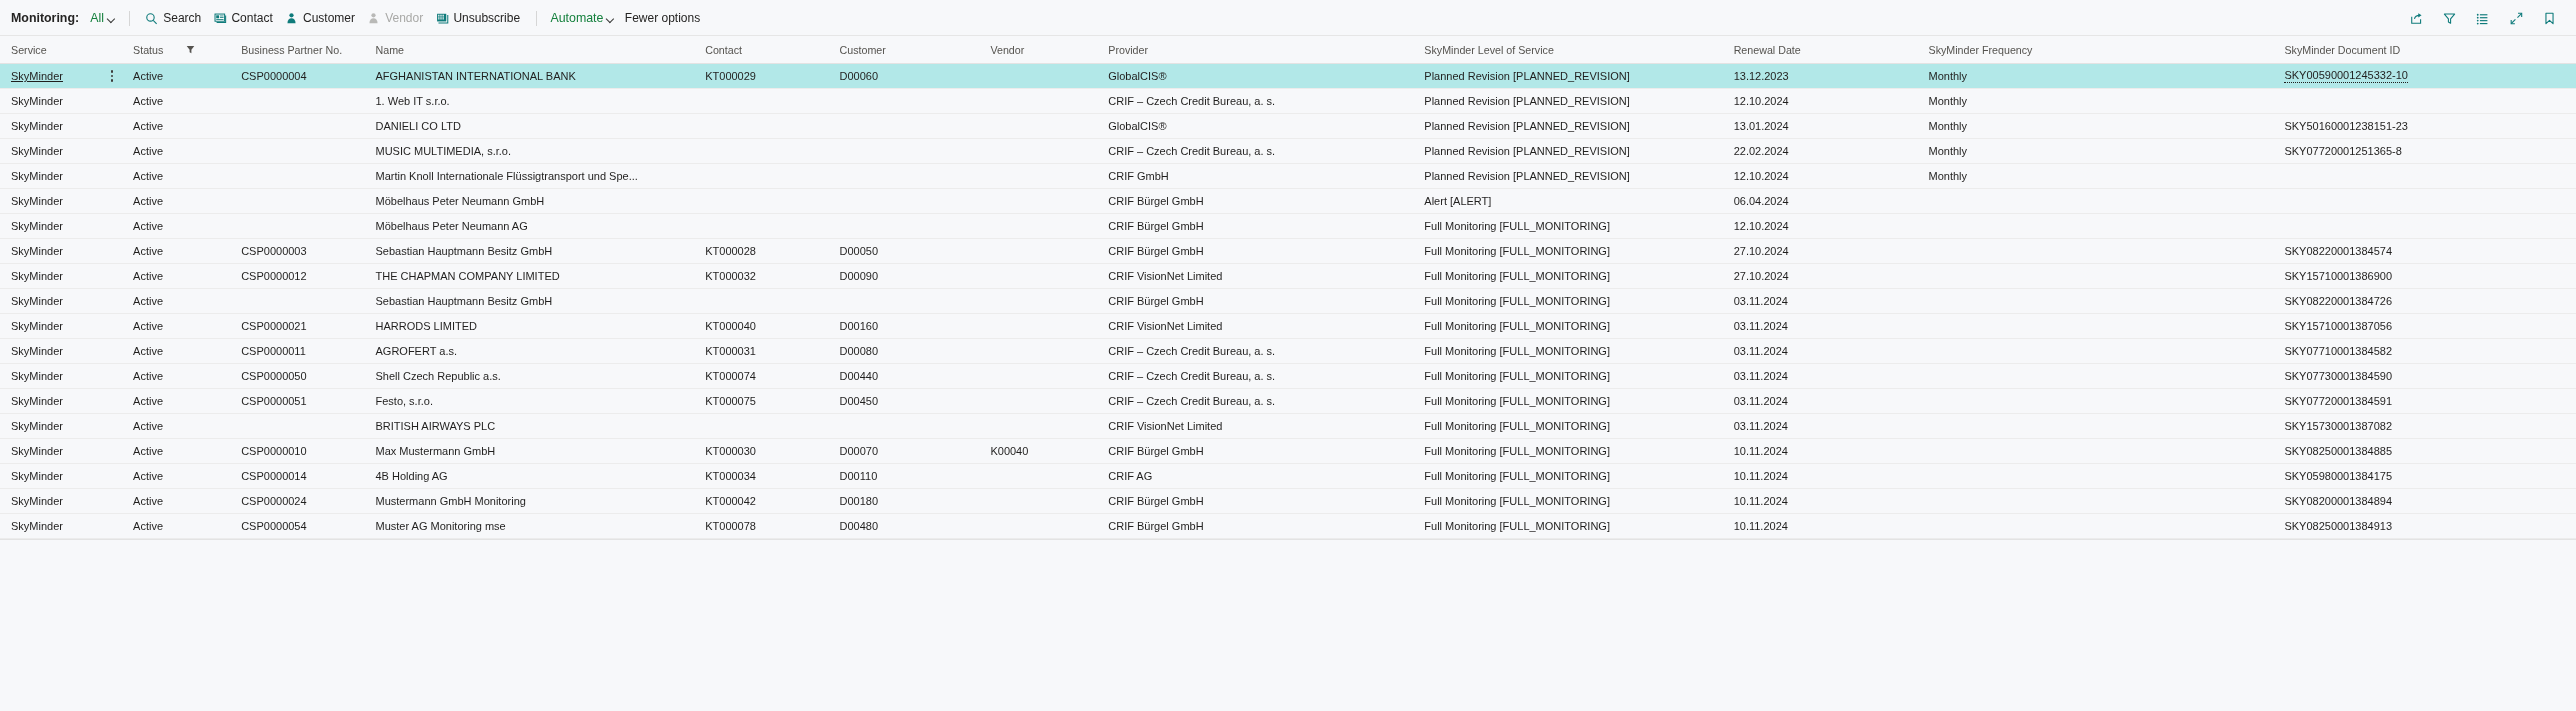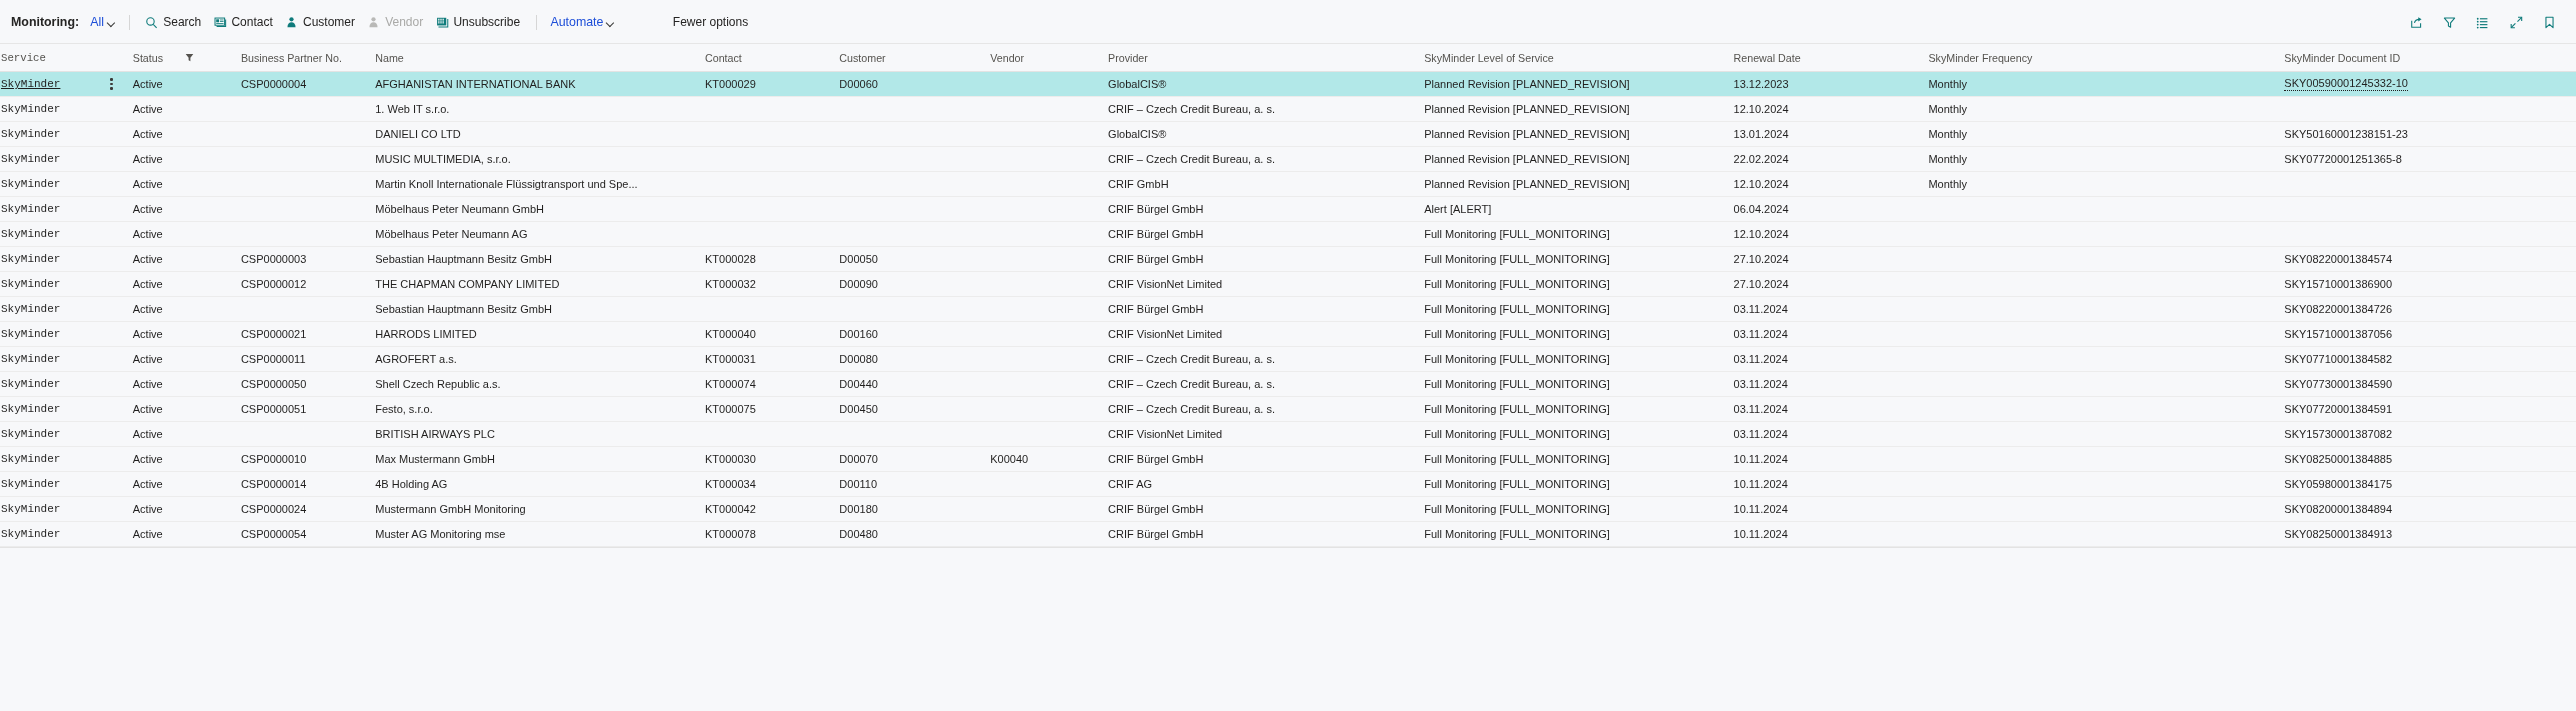--- a/index.html
+++ b/index.html
@@ -5,49 +5,49 @@
   html,body{margin:0;padding:0;}
   body{
     width:2576px;height:712px;
     background:#f7f8fa;
     font-family:"Liberation Sans","DejaVu Sans",sans-serif;
     color:#252423;
     overflow:hidden;
   }
   
   .toolbar{
-    height:44px;
+    height:36px;
     display:flex;align-items:center;
     padding:0 12.4px 0 11px;
     background:#f7f8fa;
     box-sizing:border-box;
     position:relative;
   }
   .toolbar::after{
     content:"";position:absolute;left:0;right:0;bottom:0;height:0.7px;background:#e6e6e6;
   }
   .tb-label{font-size:12.4px;font-weight:700;color:#252423;margin-right:7px;white-space:nowrap;}
   .tb-dd{
-    display:flex;align-items:center;gap:3.5px;font-size:12.4px;color:#1d4ed8;
+    display:flex;align-items:center;gap:3.5px;font-size:12.4px;color:#15803d;
     padding:2.1px 4.1px;border-radius:1.4px;cursor:pointer;white-space:nowrap;
   }
   .chev{display:inline-block;width:7.6px;height:7.6px;position:relative;}
   .chev::before{
     content:"";position:absolute;left:0;top:1.4px;width:4.8px;height:4.8px;
     border-right:1.1px solid #3a3a38;border-bottom:1.1px solid #3a3a38;
     transform:rotate(45deg);
   }
   .tb-sep{width:0.7px;height:15px;background:#d6d6d6;margin:0 9.7px;flex:none;}
   .tb-btn{
     display:flex;align-items:center;gap:4.8px;
     font-size:12px;color:#252423;
     padding:2.8px 6.2px;border-radius:1.4px;cursor:pointer;white-space:nowrap;
   }
   .tb-btn.disabled{color:#a9a9a7;cursor:default;}
-  .tb-btn.plain{gap:4.1px;margin-left:48px;}
+  .tb-btn.plain{gap:4.1px;}
   .ico{display:inline-flex;align-items:center;justify-content:center;flex:none;}
   .spacer{flex:1 1 auto;}
   .tb-icon-btn{
     width:29px;height:23.5px;display:flex;align-items:center;justify-content:center;
     border-radius:1.4px;cursor:pointer;margin-left:4.1px;
   }
 
   
   .grid{width:2576px;box-sizing:border-box;}
   .grid-head{
@@ -70,21 +70,21 @@
   .row.selected,.row.selected:hover{background:#b2e8e8;}
   .td{
     font-size:11px;color:#201f1e;
     padding:0 4.1px;box-sizing:border-box;
     white-space:nowrap;overflow:hidden;text-overflow:ellipsis;
     height:100%;display:flex;align-items:center;
   }
   .lnk{ text-decoration:underline; text-underline-offset:1.4px; cursor:pointer; }
   .dotted{ border-bottom:0.7px dotted #201f1e; line-height:1.15; }
   
-  .c-service{width:97px;padding-left:1px;font-family:Liberation Mono, monospace;}
+  .c-service{width:97px;padding-left:11px;}
   .c-dots{width:35px;justify-content:center;}
   .c-status{width:111px;gap:21px;}
   .c-bpno{width:138px;}
   .c-name{width:339px;}
   .c-contact{width:138px;}
   .c-customer{width:155px;}
   .c-vendor{width:121px;}
   .c-provider{width:325px;}
   .c-los{width:318px;align-items:center;}
   .c-renew{width:155px;}

